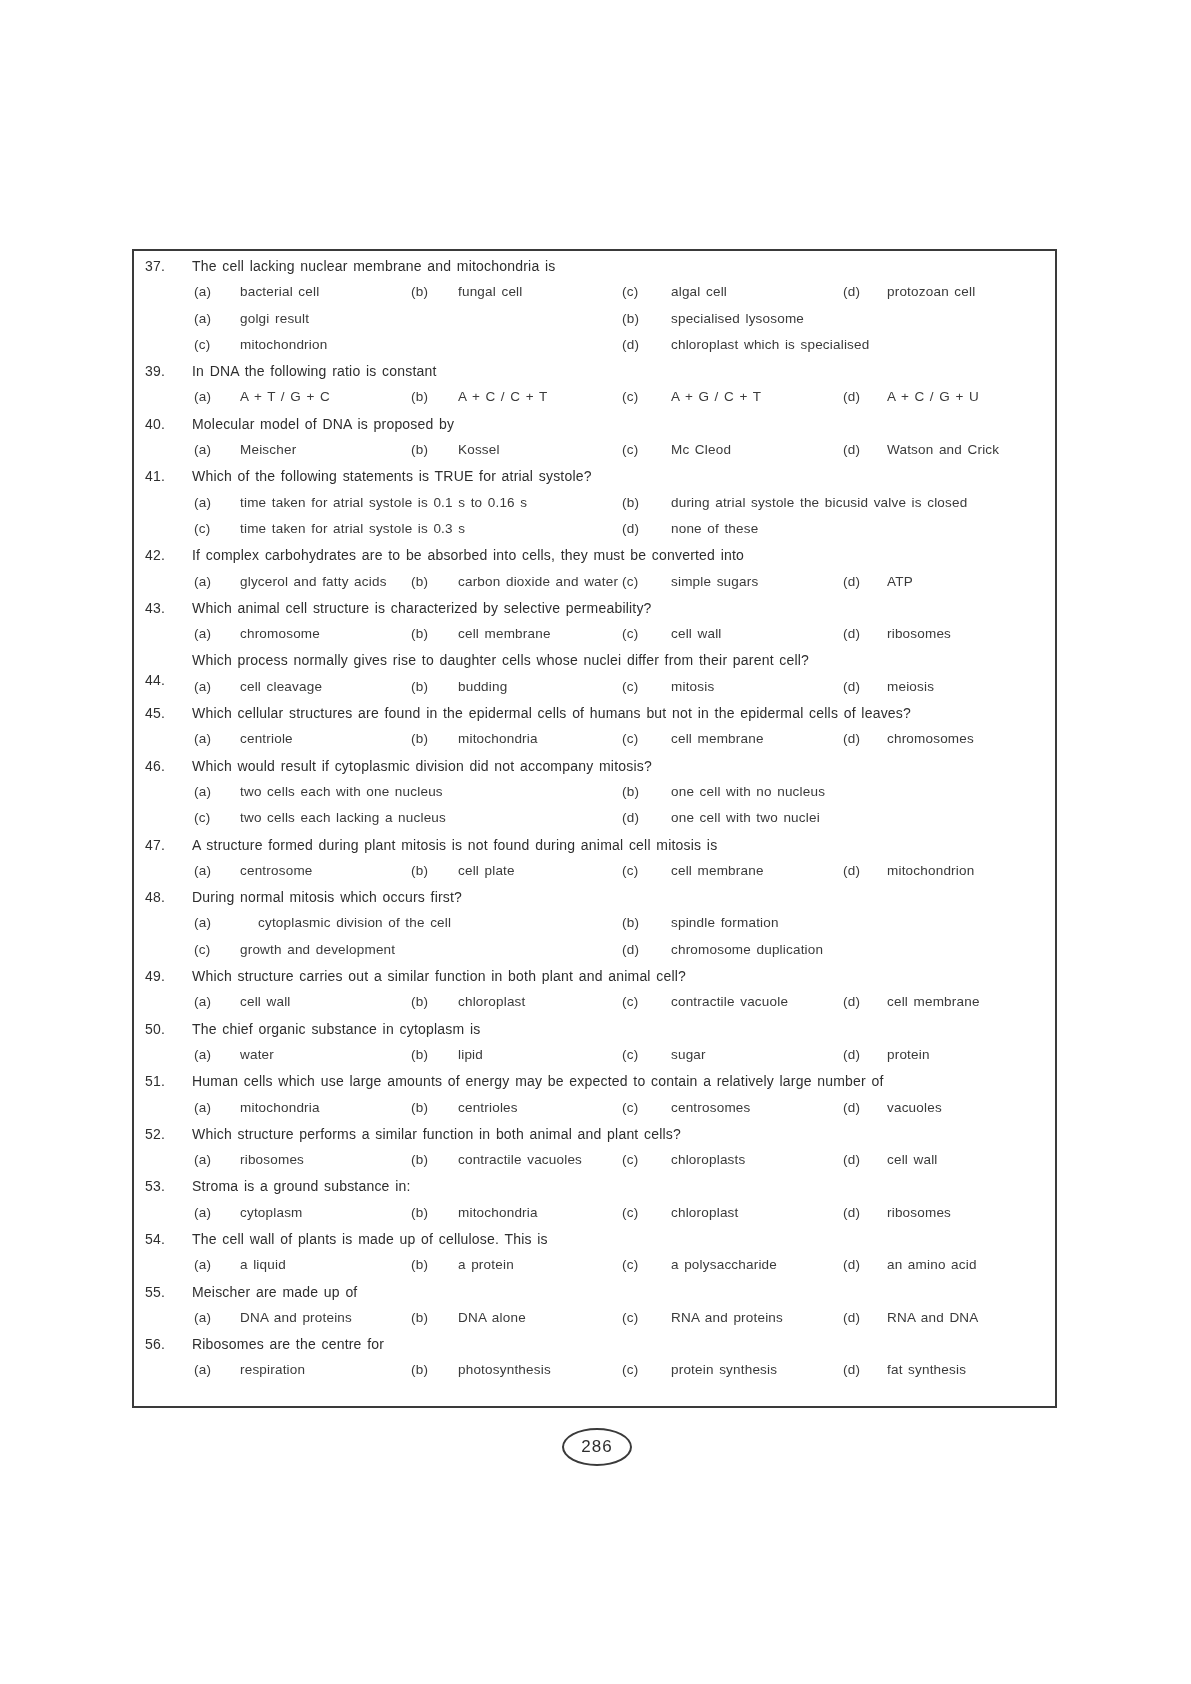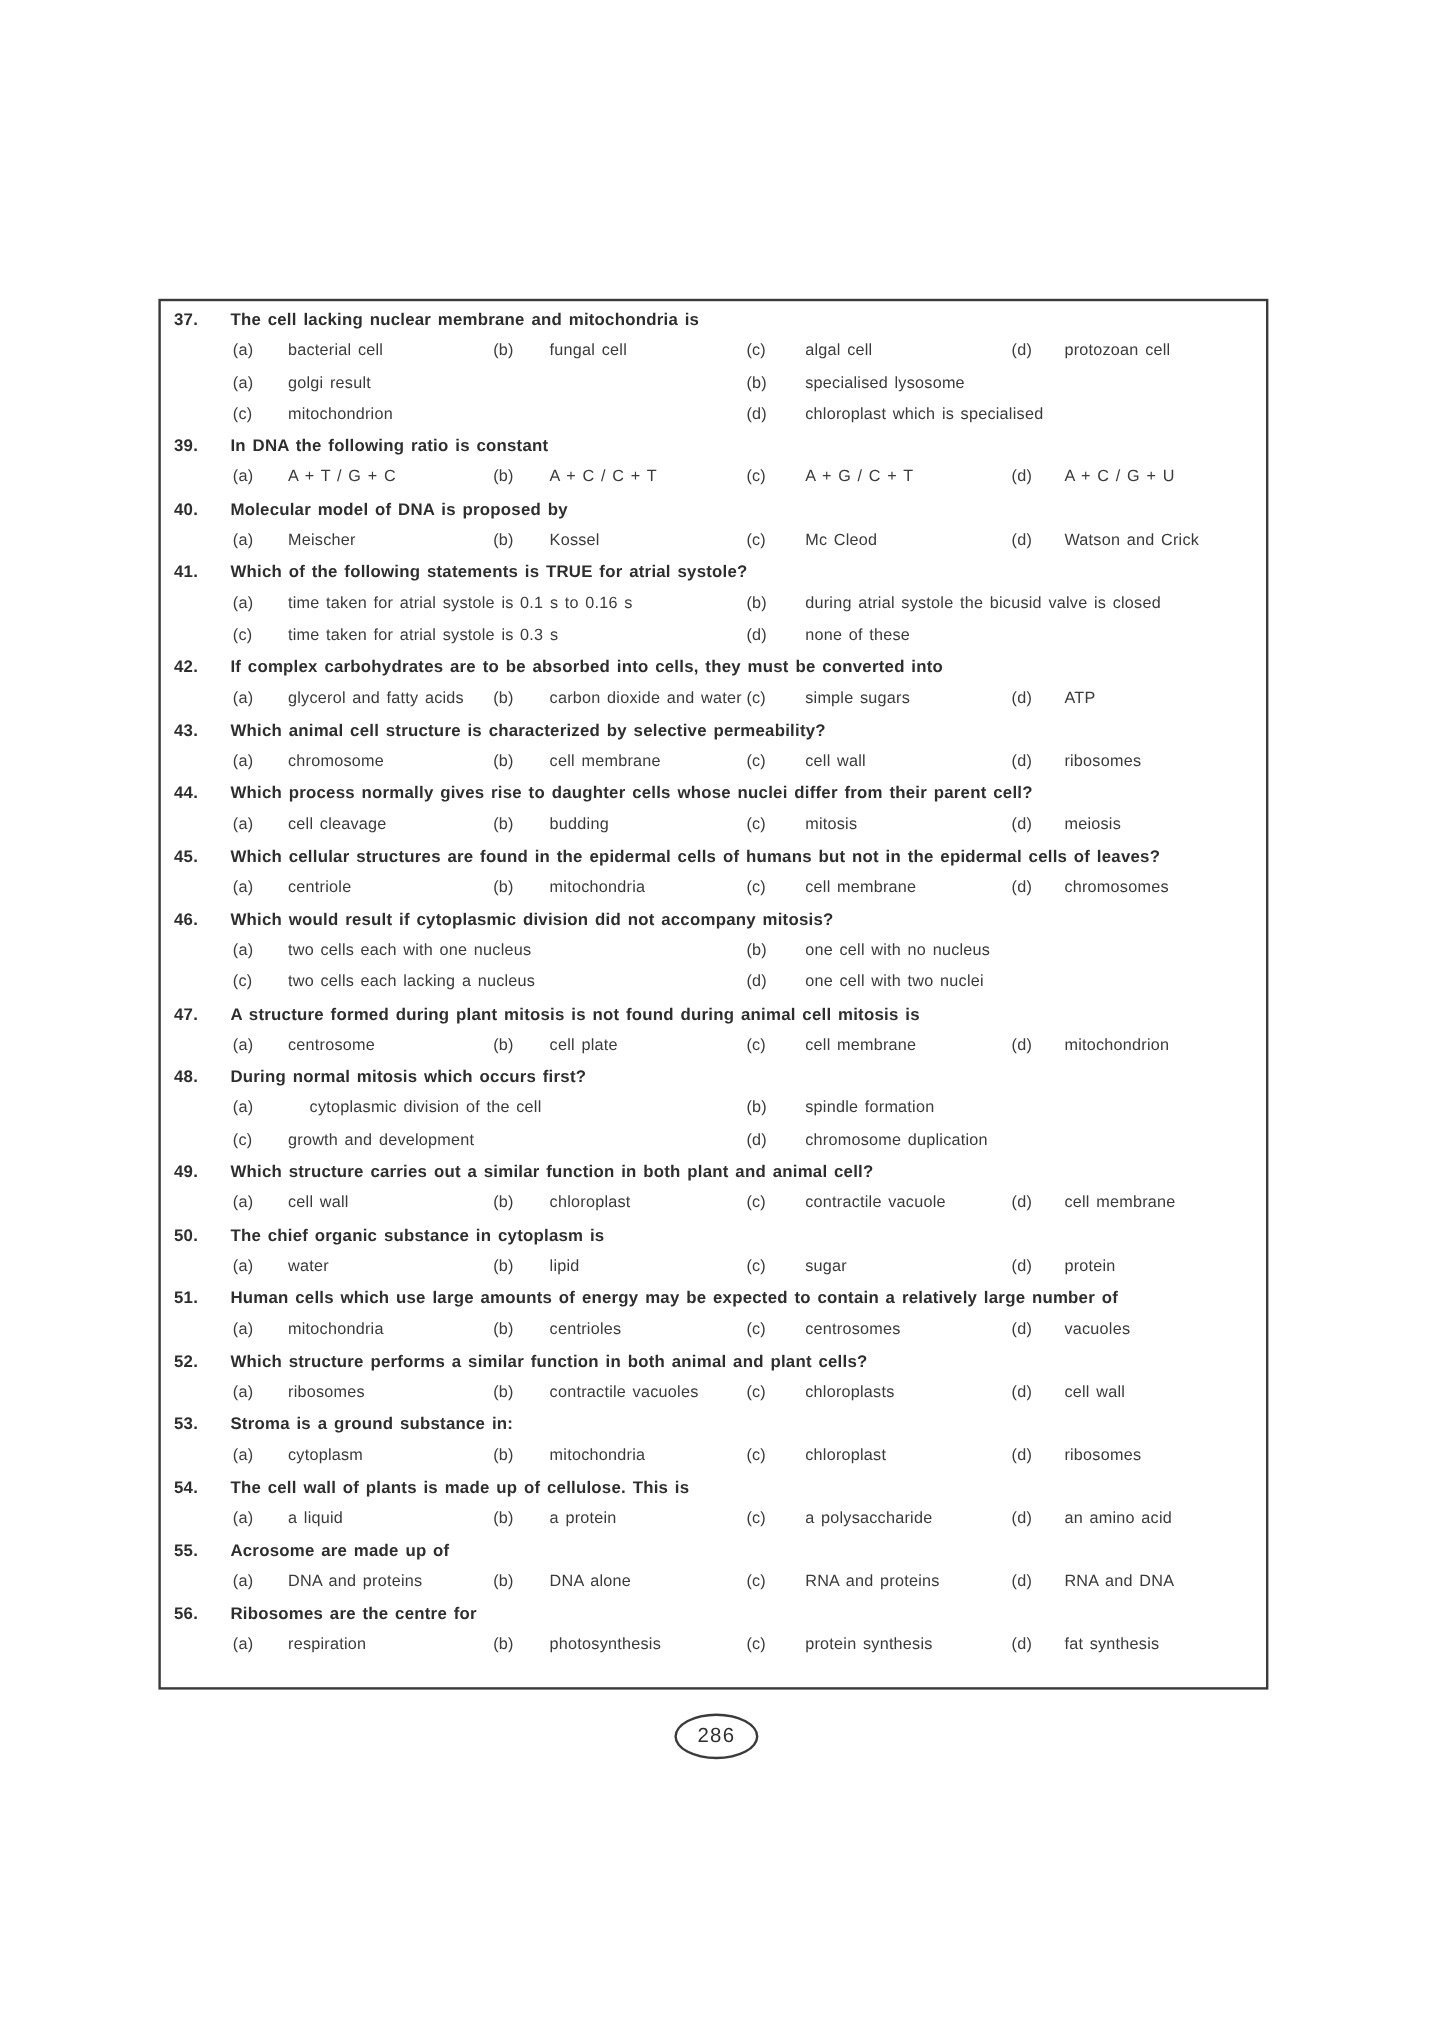--- a/index.html
+++ b/index.html
@@ -34,21 +34,21 @@
     position: absolute;
     top: 0;
     line-height: 26.3px;
     white-space: nowrap;
     font-size: 13.5px;
     letter-spacing: 0.2px;
     word-spacing: 1.5px;
     color: #3a3a3a;
   }
   .row span.b {
-    font-weight: bold;
+    font-weight: normal;
     font-size: 14px;
     color: #2e2e2e;
     text-align: right;
   }
   .page-number-oval {
     position: absolute;
     left: 562px;
     top: 1428px;
     width: 70px;
     height: 38px;
@@ -162,21 +162,21 @@
       <span style="left: 60px;">(a)</span>
       <span style="left: 106px;">chromosome</span>
       <span style="left: 277px;">(b)</span>
       <span style="left: 324px;">cell membrane</span>
       <span style="left: 488px;">(c)</span>
       <span style="left: 537px;">cell wall</span>
       <span style="left: 709px;">(d)</span>
       <span style="left: 753px;">ribosomes</span>
     </div>
     <div class="row">
-      <span class="b" style="left: 11px;">44.</span>
+      <span class="b" style="left: 11px; margin-top: 20px;">44.</span>
       <span class="b" style="left: 58px;">Which process normally gives rise to daughter cells whose nuclei differ from their parent cell?</span>
     </div>
     <div class="row">
       <span style="left: 60px;">(a)</span>
       <span style="left: 106px;">cell cleavage</span>
       <span style="left: 277px;">(b)</span>
       <span style="left: 324px;">budding</span>
       <span style="left: 488px;">(c)</span>
       <span style="left: 537px;">mitosis</span>
       <span style="left: 709px;">(d)</span>
@@ -321,21 +321,21 @@
       <span style="left: 106px;">a liquid</span>
       <span style="left: 277px;">(b)</span>
       <span style="left: 324px;">a protein</span>
       <span style="left: 488px;">(c)</span>
       <span style="left: 537px;">a polysaccharide</span>
       <span style="left: 709px;">(d)</span>
       <span style="left: 753px;">an amino acid</span>
     </div>
     <div class="row">
       <span class="b" style="left: 11px;">55.</span>
-      <span class="b" style="left: 58px;">Acrosome are made up of</span>
+      <span class="b" style="left: 58px;">Meischer are made up of</span>
     </div>
     <div class="row">
       <span style="left: 60px;">(a)</span>
       <span style="left: 106px;">DNA and proteins</span>
       <span style="left: 277px;">(b)</span>
       <span style="left: 324px;">DNA alone</span>
       <span style="left: 488px;">(c)</span>
       <span style="left: 537px;">RNA and proteins</span>
       <span style="left: 709px;">(d)</span>
       <span style="left: 753px;">RNA and DNA</span>

